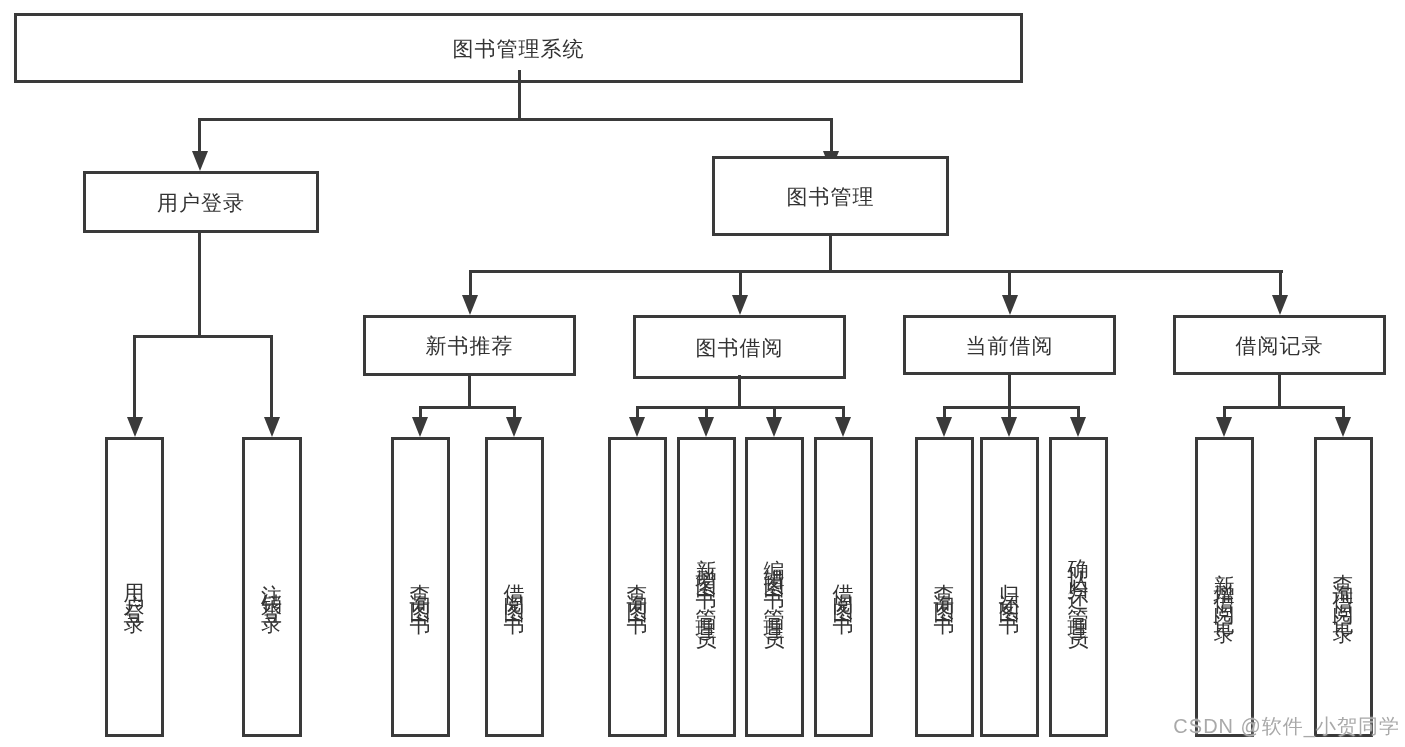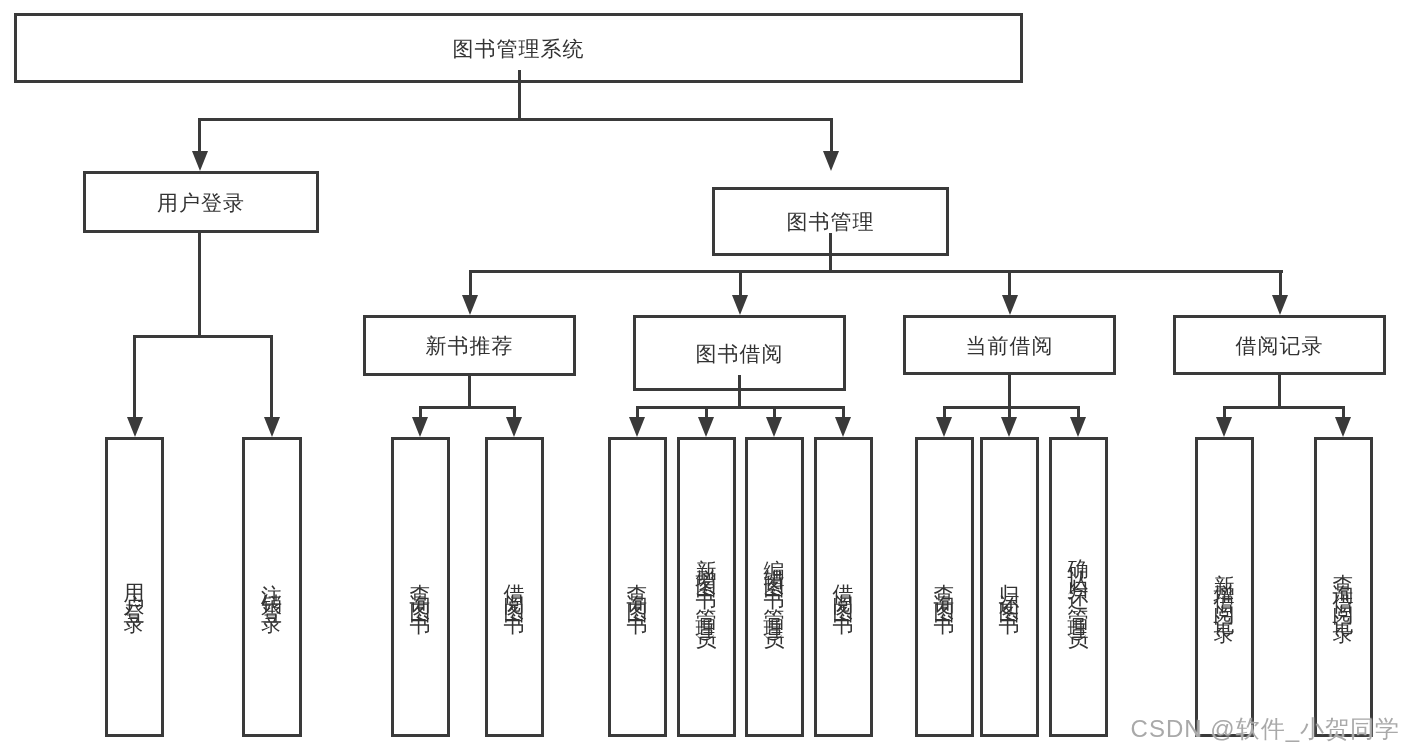--- a/index.html
+++ b/index.html
@@ -17,61 +17,61 @@
     writing-mode:vertical-rl;text-orientation:mixed;letter-spacing:10px;font-size:21px;
   }
   .line{position:absolute;background:#3a3a3a;}
   .ah{
     position:absolute;width:0;height:0;
     border-left:8px solid transparent;border-right:8px solid transparent;
     border-top:20px solid #3a3a3a;
   }
   .watermark{
     position:absolute;top:713px;right:5px;z-index:5;
-    font-size:24px;color:#a9a9a9;letter-spacing:1px;white-space:nowrap;
+    font-size:20px;color:#a9a9a9;letter-spacing:1px;white-space:nowrap;
     text-shadow:0 0 2px #ffffff;
   }
 </style>
 </head>
 <body>
 
 <div class="stage">
 
   <div class="box" style="left:14px;top:13px;width:1009px;height:70px">图书管理系统</div>
 
   <div class="line" style="left:518px;top:70px;width:3px;height:48px"></div>
   <div class="line" style="left:199px;top:118px;width:633px;height:3px"></div>
   <div class="line" style="left:198px;top:118px;width:3px;height:33px"></div>
   <div class="ah" style="left:192px;top:151px"></div>
   <div class="line" style="left:830px;top:118px;width:3px;height:33px"></div>
   <div class="ah" style="left:823px;top:151px"></div>
 
   <div class="box" style="left:83px;top:171px;width:236px;height:62px">用户登录</div>
-  <div class="box" style="left:712px;top:187px;width:237px;height:69px">图书管理</div>
+  <div class="box" style="left:712px;top:156px;width:237px;height:80px">图书管理</div>
 
   <div class="line" style="left:198px;top:233px;width:3px;height:102px"></div>
   <div class="line" style="left:133px;top:335px;width:140px;height:3px"></div>
   <div class="line" style="left:133px;top:335px;width:3px;height:82px"></div>
   <div class="ah" style="left:127px;top:417px"></div>
   <div class="line" style="left:270px;top:335px;width:3px;height:82px"></div>
   <div class="ah" style="left:264px;top:417px"></div>
 
   <div class="line" style="left:829px;top:233px;width:3px;height:37px"></div>
   <div class="line" style="left:469px;top:270px;width:814px;height:3px"></div>
   <div class="line" style="left:469px;top:270px;width:3px;height:25px"></div>
   <div class="ah" style="left:462px;top:295px"></div>
   <div class="line" style="left:739px;top:270px;width:3px;height:25px"></div>
   <div class="ah" style="left:732px;top:295px"></div>
   <div class="line" style="left:1008px;top:270px;width:3px;height:25px"></div>
   <div class="ah" style="left:1002px;top:295px"></div>
   <div class="line" style="left:1279px;top:270px;width:3px;height:25px"></div>
   <div class="ah" style="left:1272px;top:295px"></div>
 
   <div class="box" style="left:363px;top:315px;width:213px;height:61px">新书推荐</div>
-  <div class="box" style="left:633px;top:315px;width:213px;height:76px">图书借阅</div>
+  <div class="box" style="left:633px;top:315px;width:213px;height:64px">图书借阅</div>
   <div class="box" style="left:903px;top:315px;width:213px;height:60px">当前借阅</div>
   <div class="box" style="left:1173px;top:315px;width:213px;height:60px">借阅记录</div>
 
   <div class="line" style="left:468px;top:375px;width:3px;height:31px"></div>
   <div class="line" style="left:419px;top:406px;width:97px;height:3px"></div>
   <div class="line" style="left:419px;top:406px;width:3px;height:11px"></div>
   <div class="ah" style="left:412px;top:417px"></div>
   <div class="line" style="left:513px;top:406px;width:3px;height:11px"></div>
   <div class="ah" style="left:506px;top:417px"></div>
 

